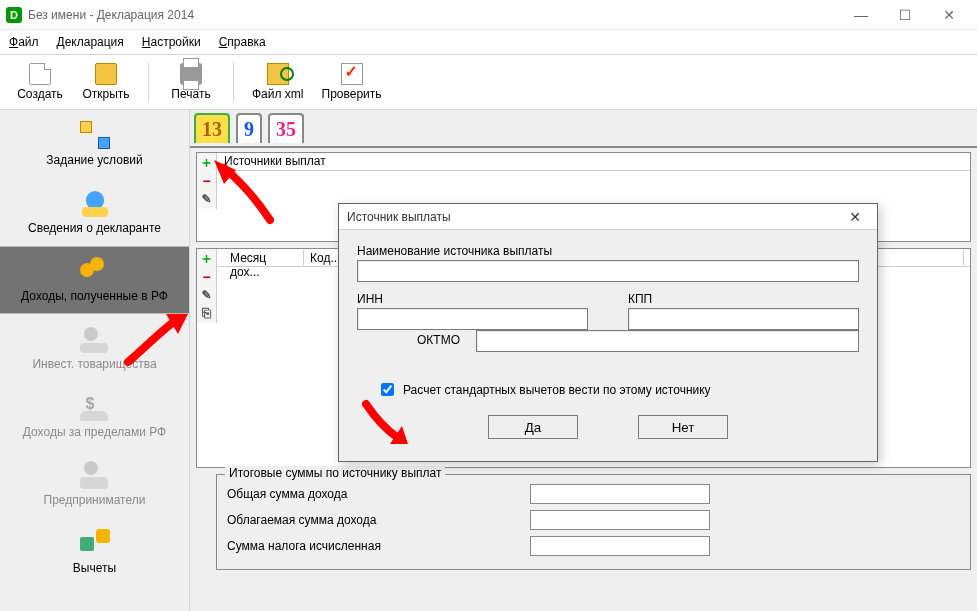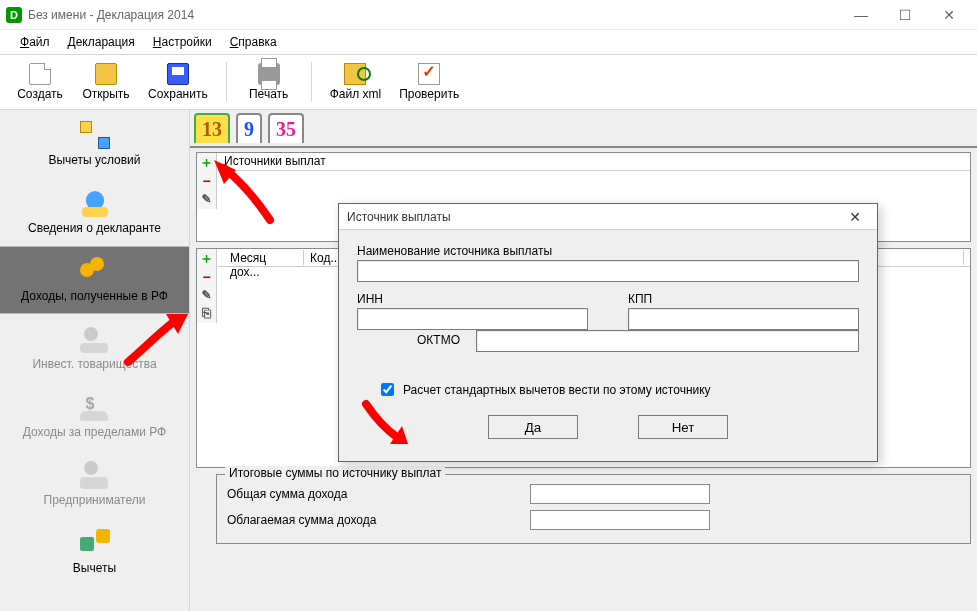--- a/index.html
+++ b/index.html
@@ -32,21 +32,21 @@
     font-size: 11px;
     margin-right: 6px;
   }
   .titlebar .title { color: #666; flex: 1; }
   .titlebar .sysbtn { width: 44px; height: 28px; display: flex; align-items: center; justify-content: center; color: #666; font-size: 14px; }
   
   .menubar {
     height: 24px;
     display: flex;
     align-items: center;
-    padding: 0 12px;
+    padding: 0 1px;
     gap: 2px;
     background: #fff;
   }
   .menubar .menuitem { padding: 2px 8px; color: #000; }
   .menubar .menuitem:first-letter { text-decoration: underline; }
   
   .toolbar {
     height: 56px;
     border-top: 1px solid #d6d6d6;
     border-bottom: 1px solid #d6d6d6;
@@ -277,45 +277,41 @@
 
 <div class="toolbar">
   <div class="tbbtn">
       <div class="ico ico-new"></div>
       <span>Создать</span>
     </div>
   <div class="tbbtn">
       <div class="ico ico-open"></div>
       <span>Открыть</span>
     </div>
-  <div class="tbbtn">
-      <div class="ico ico-save"></div>
-      <span>Сохранить</span>
-    </div>
   <div class="tbsep"></div>
   <div class="tbbtn">
       <div class="ico ico-print"></div>
       <span>Печать</span>
     </div>
   <div class="tbsep"></div>
   <div class="tbbtn">
       <div class="ico ico-xml"></div>
       <span>Файл xml</span>
     </div>
   <div class="tbbtn">
       <div class="ico ico-check"></div>
       <span>Проверить</span>
     </div>
 </div>
 
 <div class="body">
   <div class="sidebar">
     <div class="side-item">
         <div class="sico sico-cond"></div>
-        <span>Вычеты условий</span>
+        <span>Задание условий</span>
       </div>
     <div class="side-item">
         <div class="sico sico-decl"></div>
         <span>Сведения о декларанте</span>
       </div>
     <div class="side-item active">
         <div class="sico sico-income"></div>
         <span>Доходы, полученные в РФ</span>
       </div>
     <div class="side-item disabled">
@@ -370,20 +366,24 @@
     </div>
 
     <div class="totals">
       <div class="legend">Итоговые суммы по источнику выплат</div>
       <div class="trow">
           <label>Общая сумма дохода</label>
           <input type="text" style="">
         </div>
       <div class="trow">
           <label>Облагаемая сумма дохода</label>
+          <input type="text" style="">
+        </div>
+      <div class="trow">
+          <label>Сумма налога исчисленная</label>
           <input type="text" style="">
         </div>
     </div>
   </div>
 </div>
 
 <div class="dialog">
   <div class="dtitle">
     <span>Источник выплаты</span>
     <div class="x">✕</div>

